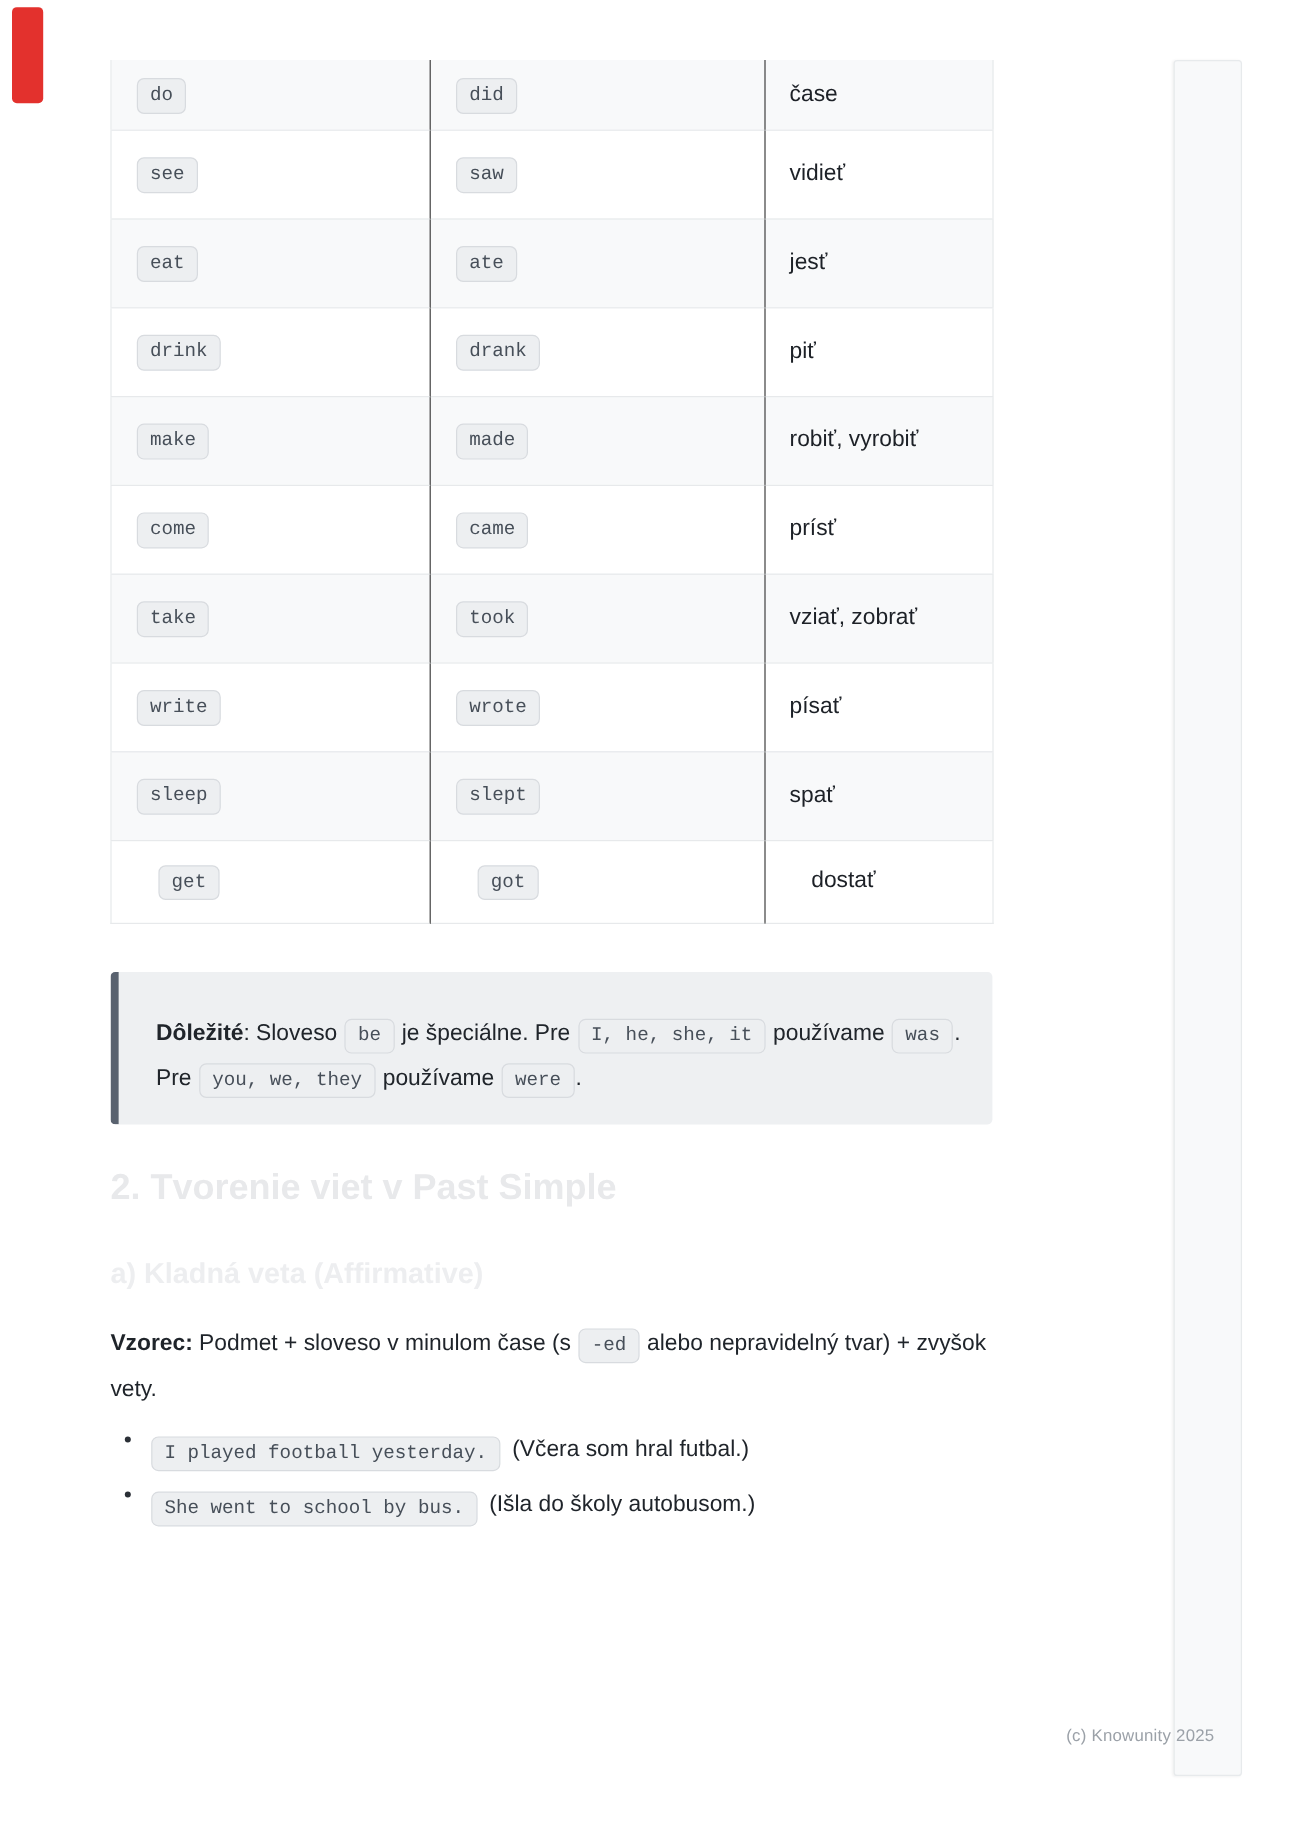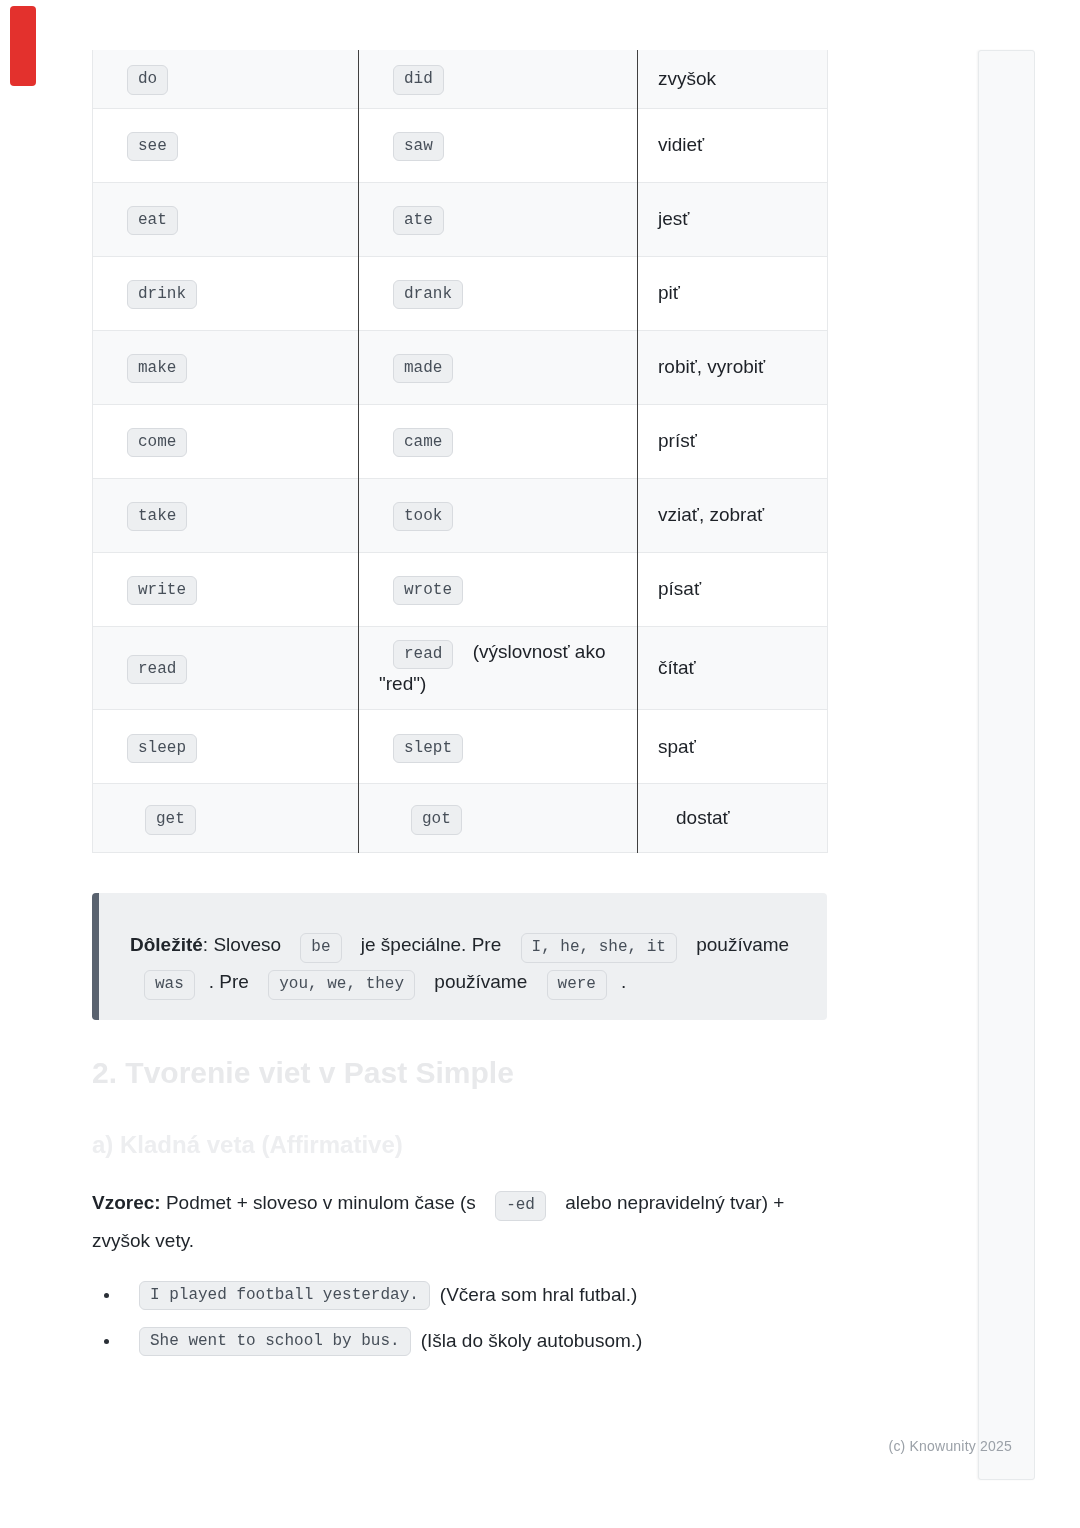--- a/index.html
+++ b/index.html
@@ -37,21 +37,21 @@
   table.verbs td + td{border-left:1px solid #404040;}
   table.verbs tr:first-child td{border-top:none;height:58px;}
   table.verbs tr:last-child td{height:69px;padding-left:38px;}
   table.verbs tr:nth-child(odd) td{background:#f8f9fa;}
   .chip{
     display:inline-block;
     font-family:"Liberation Mono",monospace;font-size:16px;
     color:#474f59;background:#edeff1;
     border:1px solid #d8dbdf;border-radius:6px;
     padding:3px 10px;line-height:1.35;white-space:nowrap;
-    margin:0 14px;
+    margin:0 1px;
   }
   .note{font-size:19px;color:#1d2127;}
 
   
   .callout{
     margin-top:40px;box-sizing:border-box;width:735px;
     background:#eef0f2;border-left:7px solid #59626f;border-radius:4px;
     padding:33px 24px 20px 31px;
     font-size:19px;line-height:37px;color:#20252b;
   }
@@ -65,21 +65,21 @@
     margin:39px 0 0 0;font-size:24px;font-weight:700;
     color:#edeef0;line-height:29px;
   }
   .formula{
     margin-top:25px;font-size:19px;line-height:38px;color:#1f242a;width:735px;
   }
   .formula b{font-weight:700;}
 
   ul.examples{list-style:none;margin:20px 0 0 0;padding:0;}
   ul.examples li{
-    display:flex;align-items:center;margin-top:16px;min-height:30px;
+    display:flex;align-items:flex-start;margin-top:16px;min-height:30px;
     font-size:19px;color:#1f242a;
   }
   ul.examples li:first-child{margin-top:0;}
   .dot{
     width:5px;height:5px;border-radius:50%;background:#2a2f36;
     margin:0 16px 0 12px;flex:0 0 auto;
   }
   .ex-chip{margin-right:10px;}
 </style>
 </head>
@@ -94,21 +94,21 @@
   <table class="verbs">
     <colgroup>
         <col style="width:266px">
         <col style="width:279px">
         <col style="width:190px">
       </colgroup>
     <tbody>
       <tr>
         <td><code class="chip">do</code></td>
         <td><code class="chip">did</code></td>
-        <td>zvyšok</td>
+        <td>čase</td>
       </tr>
       <tr>
         <td><code class="chip">see</code></td>
         <td><code class="chip">saw</code></td>
         <td>vidieť</td>
       </tr>
       <tr>
         <td><code class="chip">eat</code></td>
         <td><code class="chip">ate</code></td>
         <td>jesť</td>
@@ -130,26 +130,20 @@
       </tr>
       <tr>
         <td><code class="chip">take</code></td>
         <td><code class="chip">took</code></td>
         <td>vziať, zobrať</td>
       </tr>
       <tr>
         <td><code class="chip">write</code></td>
         <td><code class="chip">wrote</code></td>
         <td>písať</td>
-      </tr>
-      <tr>
-        <td><code class="chip">read</code></td>
-        <td><code class="chip">read</code>
-          <span class="note">(výslovnosť ako "red")</span></td>
-        <td>čítať</td>
       </tr>
       <tr>
         <td><code class="chip">sleep</code></td>
         <td><code class="chip">slept</code></td>
         <td>spať</td>
       </tr>
       <tr>
         <td><code class="chip">get</code></td>
         <td><code class="chip">got</code></td>
         <td>dostať</td>

